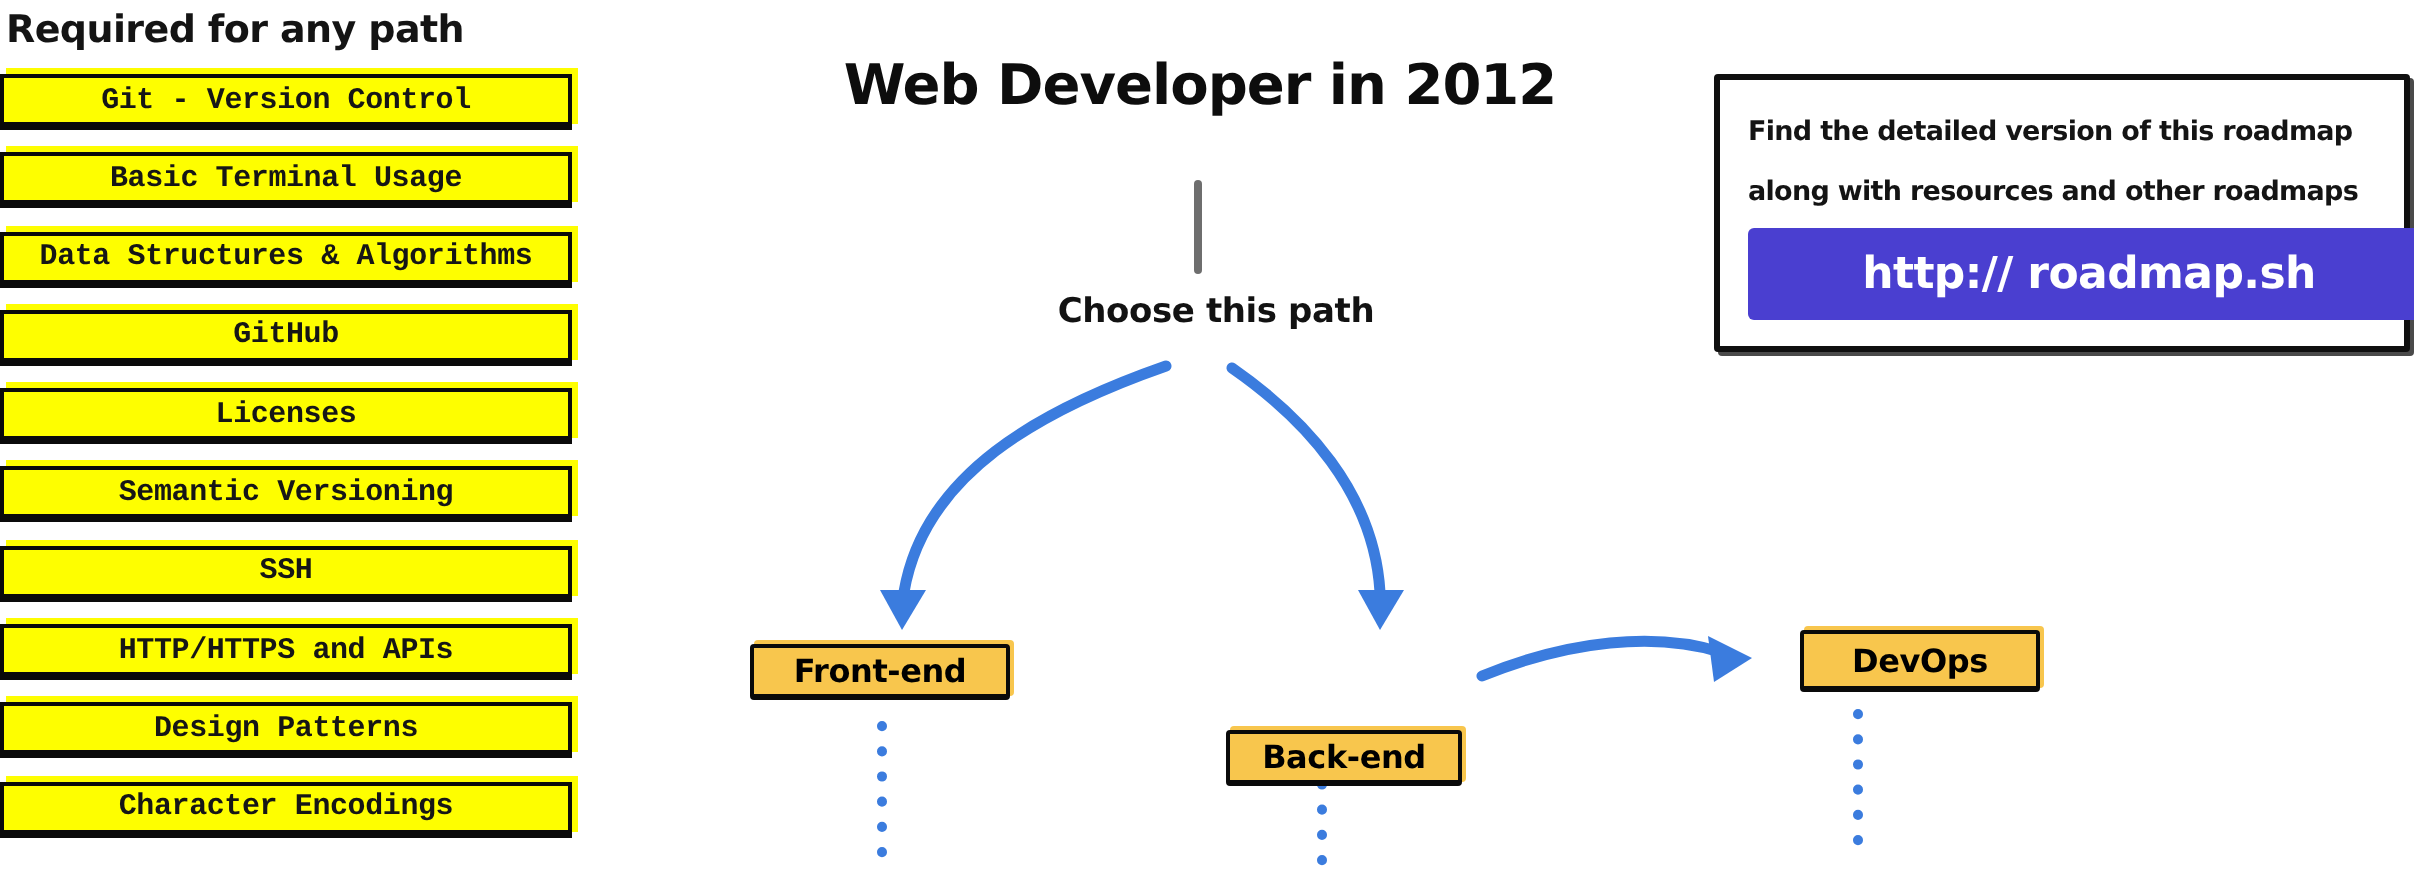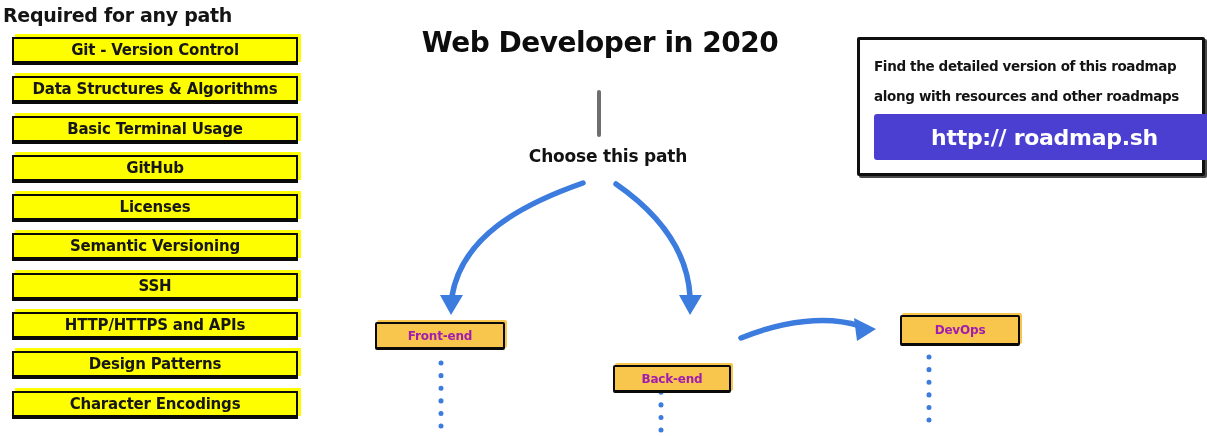--- a/index.html
+++ b/index.html
@@ -20,24 +20,25 @@
   .sidebar-heading {
     position: absolute;
     left: 3px; top: 4px;
     font-size: 19px;
     font-weight: bold;
     letter-spacing: -0.3px;
     color: #141414;
   }
   .required-list {
     position: absolute;
-    left: 12px; top: 37px;
+    left: 0; top: 37px;
     display: flex;
     flex-direction: column;
     gap: 11.3px;
+    font-family: Liberation Mono, monospace;
   }
   .req-box {
     width: 286px;
     height: 28px;
     background: var(--required-node-bg, #FEFE00);
     border: 2px solid #0a0a0a;
     border-bottom-width: 4px;
     box-shadow: 3px -3px 0 var(--required-node-bg, #FEFE00);
     display: flex;
     align-items: center;
@@ -102,24 +103,24 @@
   .path-node {
     position: absolute;
     background: var(--path-node-bg, #F8C64D);
     border: 2px solid #0a0a0a;
     border-bottom-width: 3px;
     border-radius: 2px;
     box-shadow: 2px -2px 0 var(--path-node-bg, #F8C64D);
     display: flex;
     align-items: center;
     justify-content: center;
-    font-size: 12px;
+    font-size: 16px;
     font-weight: bold;
     letter-spacing: -0.2px;
-    color: #a21caf;
+    color: #000000;
     cursor: pointer;
   }
   .node-frontend { left: 375px; top: 322px; width: 130px; height: 28px; }
   .node-backend  { left: 613px; top: 323px; width: 118px; height: 28px; margin-top: 42px; }
   .node-devops   { left: 880px; top: 315px; width: 120px; height: 31px; margin-left: 20px; }
 
   
   .info-box {
     position: absolute;
     left: 857px; top: 37px;
@@ -158,32 +159,32 @@
 </style>
 </head>
 <body>
 
 <div class="canvas">
 
   <div class="sidebar-heading">Required for any path</div>
 
   <div class="required-list">
     <div class="req-box">Git - Version Control</div>
+    <div class="req-box">Basic Terminal Usage</div>
     <div class="req-box">Data Structures &amp; Algorithms</div>
-    <div class="req-box">Basic Terminal Usage</div>
     <div class="req-box">GitHub</div>
     <div class="req-box">Licenses</div>
     <div class="req-box">Semantic Versioning</div>
     <div class="req-box">SSH</div>
     <div class="req-box">HTTP/HTTPS and APIs</div>
     <div class="req-box">Design Patterns</div>
     <div class="req-box">Character Encodings</div>
   </div>
 
-  <h1 class="page-title">Web Developer in 2020</h1>
+  <h1 class="page-title">Web Developer in 2012</h1>
   <div class="title-connector"></div>
   <div class="choose-label">Choose this path</div>
 
   <svg class="connector-layer" viewBox="0 0 1207 436" xmlns="http://www.w3.org/2000/svg">
     <path class="arrow-path" d="M583,183 C520,205 462,237 452,296"></path>
     <polygon class="arrow-head" points="451,315 440,295 463,295"></polygon>
     <path class="arrow-path" d="M616,184 C652,209 687,246 690,296"></path>
     <polygon class="arrow-head" points="690,315 679,295 702,295"></polygon>
     <path class="arrow-path" d="M741,338 C785,320 828,316 860,326"></path>
     <polygon class="arrow-head" points="876,329 854,318 857,341"></polygon>

